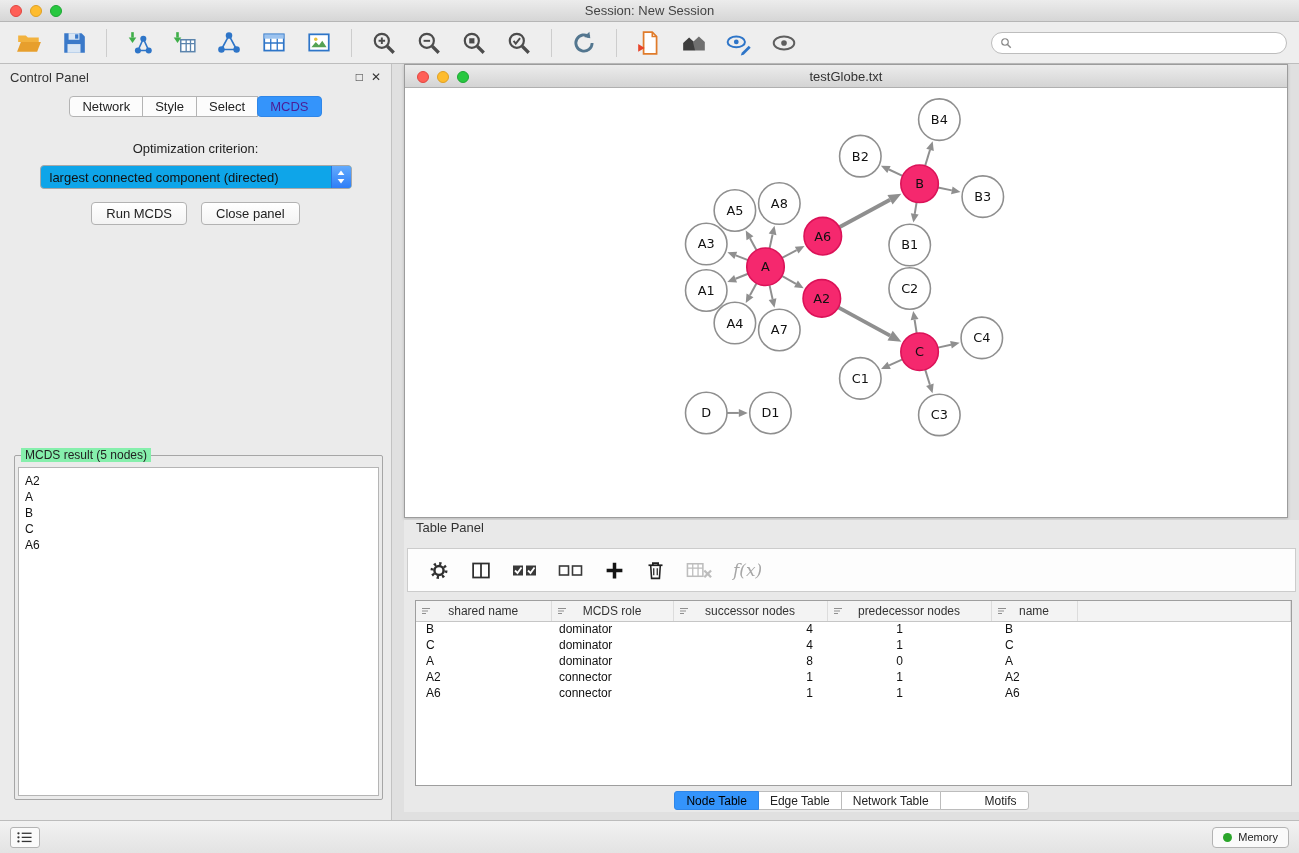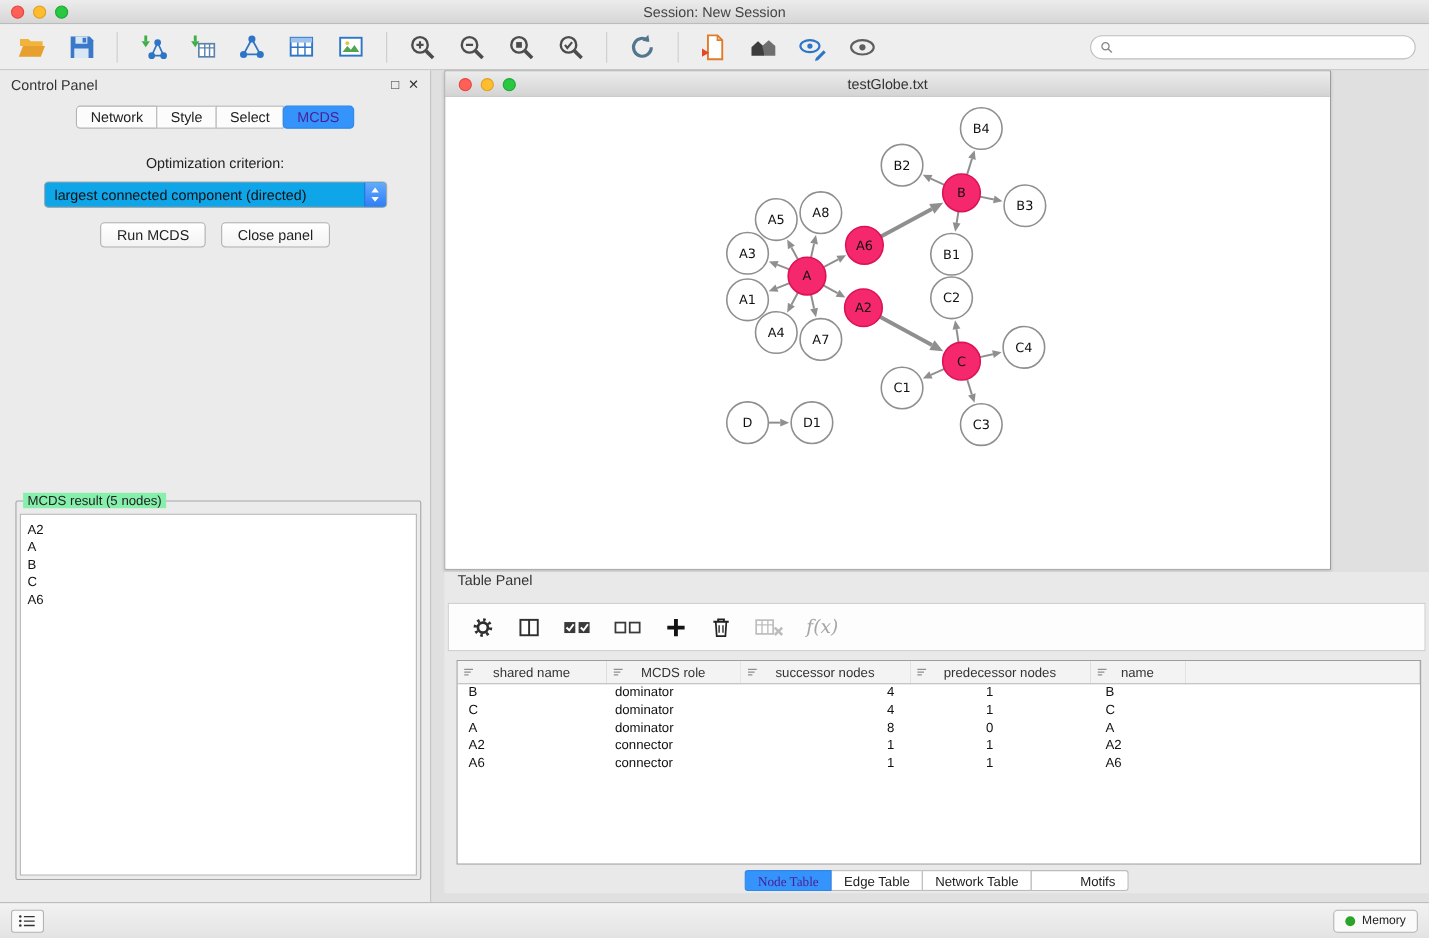--- a/index.html
+++ b/index.html
@@ -84,21 +84,21 @@
     position:absolute; top:-8px; left:6px; background:#86efac; padding:0 4px; font-size:12px; color:#222;
   }
   .result-inner {
     position:absolute; left:3px; right:3px; top:11px; bottom:3px;
     background:#fff; border:1px solid #b5b5b5; overflow:hidden; padding:5px 6px;
   }
   .result-item { font-size:12px; line-height:16px; color:#111; }
 
   
   .network-window {
-    position:absolute; left:404px; top:0; width:806px; height:454px;
+    position:absolute; left:404px; top:0; width:884px; height:454px;
     background:#fff; border:1px solid #9c9c9c; box-shadow:0 1px 3px rgba(0,0,0,.18);
   }
   .nw-titlebar {
     position:relative; height:23px; background:linear-gradient(#ececec,#d4d4d4);
     border-bottom:1px solid #b0b0b0;
   }
   .nw-titlebar .traffic { top:6px; left:12px; }
   .nw-title { position:absolute; left:0; right:0; top:0; line-height:23px; text-align:center; font-size:13px; color:#333; }
   .nw-content { position:absolute; top:23px; left:0; right:0; bottom:0; background:#fff; }
   .nw-content svg { width:100%; height:100%; }
@@ -133,21 +133,21 @@
   td.c2 { text-align:right; padding-right:14px; }
   td.c3 { text-align:right; padding-right:88px; }
   td.c4 { padding-left:14px; }
   .tp-tabs { position:absolute; left:0; right:0; bottom:2px; display:flex; justify-content:center; }
   .tp-tab {
     font-size:12px; padding:2px 11px; background:#fff; border:1px solid #bcbcbc;
     margin-left:-1px; height:19px; line-height:14px; color:#222; cursor:default;
   }
   .tp-tab:first-child { border-radius:3px 0 0 3px; margin-left:0; }
   .tp-tab:last-child { border-radius:0 3px 3px 0;padding-left:44px; }
-  .tp-tab.active { background:#3494fb; color:#4c1d95; border-color:#2f86e8; position:relative; z-index:1;font-family:Liberation Serif, serif; }
+  .tp-tab.active { background:#3494fb; color:#000000; border-color:#2f86e8; position:relative; z-index:1; }
 
   
   .statusbar {
     position:absolute; bottom:0; left:0; width:100%; height:33px;
     background:linear-gradient(#f2f2f2,#e3e3e3); border-top:1px solid #bcbcbc;
     display:flex; align-items:center; padding:0 10px;
   }
   .sb-left-btn {
     width:30px; height:21px; background:#fafafa; border:1px solid #b3b3b3; border-radius:3px;
     display:flex; align-items:center; justify-content:center; cursor:default;

